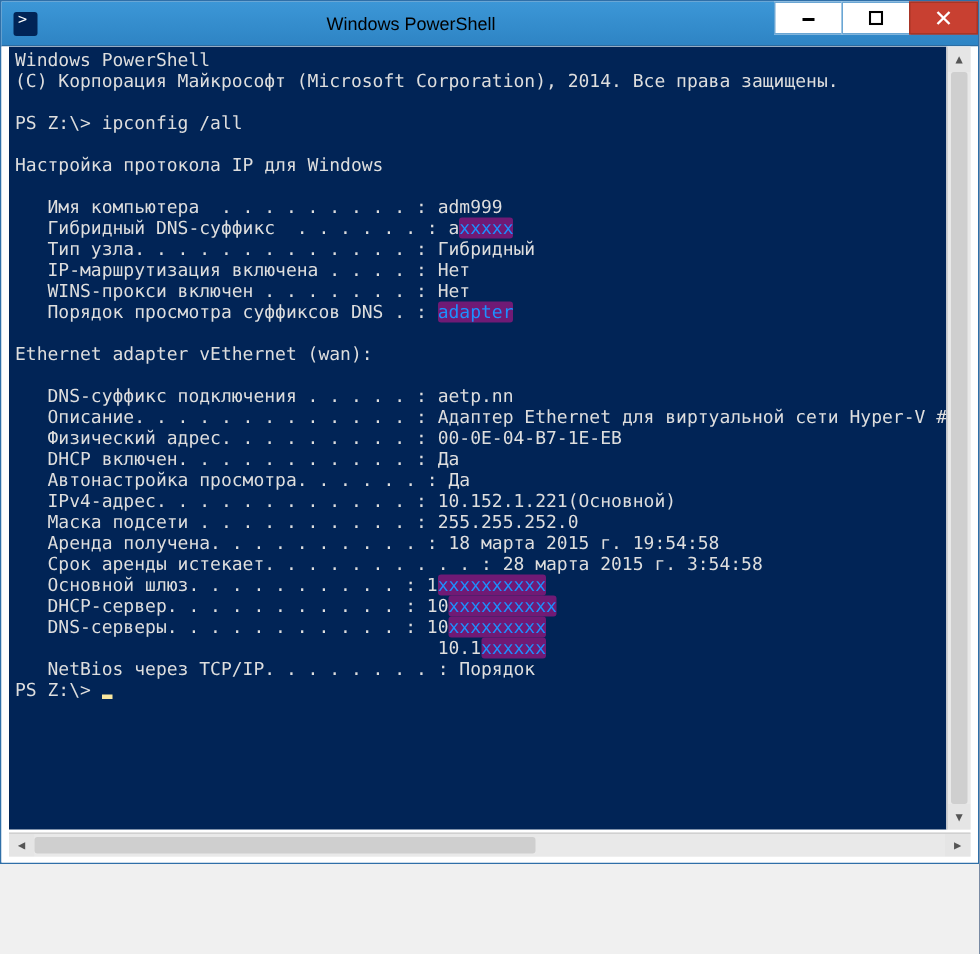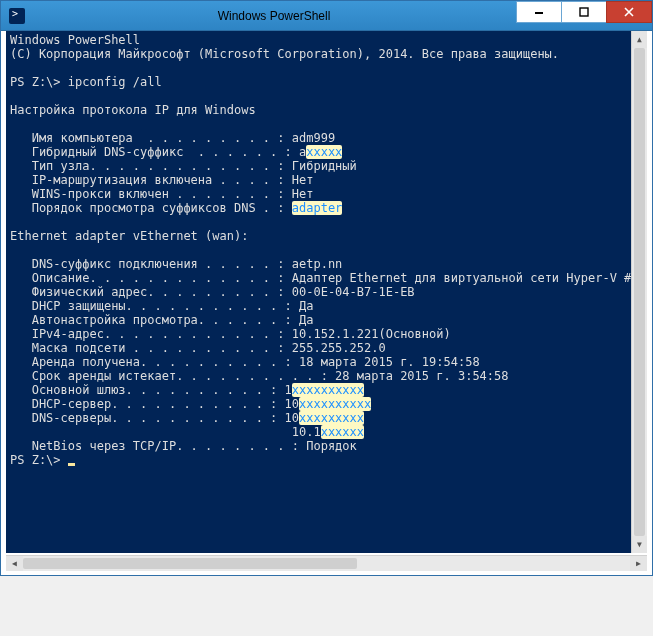--- a/index.html
+++ b/index.html
@@ -128,21 +128,21 @@
   font-size: 8px;
 }
 .h-track { flex: 1; background: #e9e9e9; position: relative; }
 .h-thumb {
   position: absolute; left: 0; top: 2px; bottom: 2px;
   width: 55%;
   background: #cfcfcf;
   border-radius: 2px;
 }
 .redact {
-  background: #fef9c3;
+  background: #701a75;
   color: #1d90ff;
   border-radius: 2px;
 }
 .cursor {
   display: inline-block;
   width: 7px;
   height: 3px;
   background: #f9e79f;
   vertical-align: bottom;
   margin-bottom: 1px;
@@ -188,21 +188,21 @@
 <span>   Тип узла. . . . . . . . . . . . . : </span><span>Гибридный</span>
 <span>   IP-маршрутизация включена . . . . : </span><span>Нет</span>
 <span>   WINS-прокси включен . . . . . . . : </span><span>Нет</span>
 <span>   Порядок просмотра суффиксов DNS . : </span><span class="redact">adapter</span>
 
 <span>Ethernet adapter vEthernet (wan):</span>
 
 <span>   DNS-суффикс подключения . . . . . : </span><span>aetp.nn</span>
 <span>   Описание. . . . . . . . . . . . . : </span><span>Адаптер Ethernet для виртуальной сети Hyper-V #2</span>
 <span>   Физический адрес. . . . . . . . . : </span><span>00-0E-04-B7-1E-EB</span>
-<span>   DHCP защищены. . . . . . . . . . . : </span><span>Да</span>
+<span>   DHCP включен. . . . . . . . . . . : </span><span>Да</span>
 <span>   Автонастройка просмотра. . . . . . : </span><span>Да</span>
 <span>   IPv4-адрес. . . . . . . . . . . . : </span><span>10.152.1.221(Основной)</span>
 <span>   Маска подсети . . . . . . . . . . : </span><span>255.255.252.0</span>
 <span>   Аренда получена. . . . . . . . . . : </span><span>18 марта 2015 г. 19:54:58</span>
 <span>   Срок аренды истекает. . . . . . . . . . : </span><span>28 марта 2015 г. 3:54:58</span>
 <span>   Основной шлюз. . . . . . . . . . : </span><span>1</span><span class="redact">xxxxxxxxxx</span>
 <span>   DHCP-сервер. . . . . . . . . . . : </span><span>10</span><span class="redact">xxxxxxxxxx</span>
 <span>   DNS-серверы. . . . . . . . . . . : </span><span>10</span><span class="redact">xxxxxxxxx</span>
 <span>                                       </span><span>10.1</span><span class="redact">xxxxxx</span>
 <span>   NetBios через TCP/IP. . . . . . . . : </span><span>Порядок</span>

